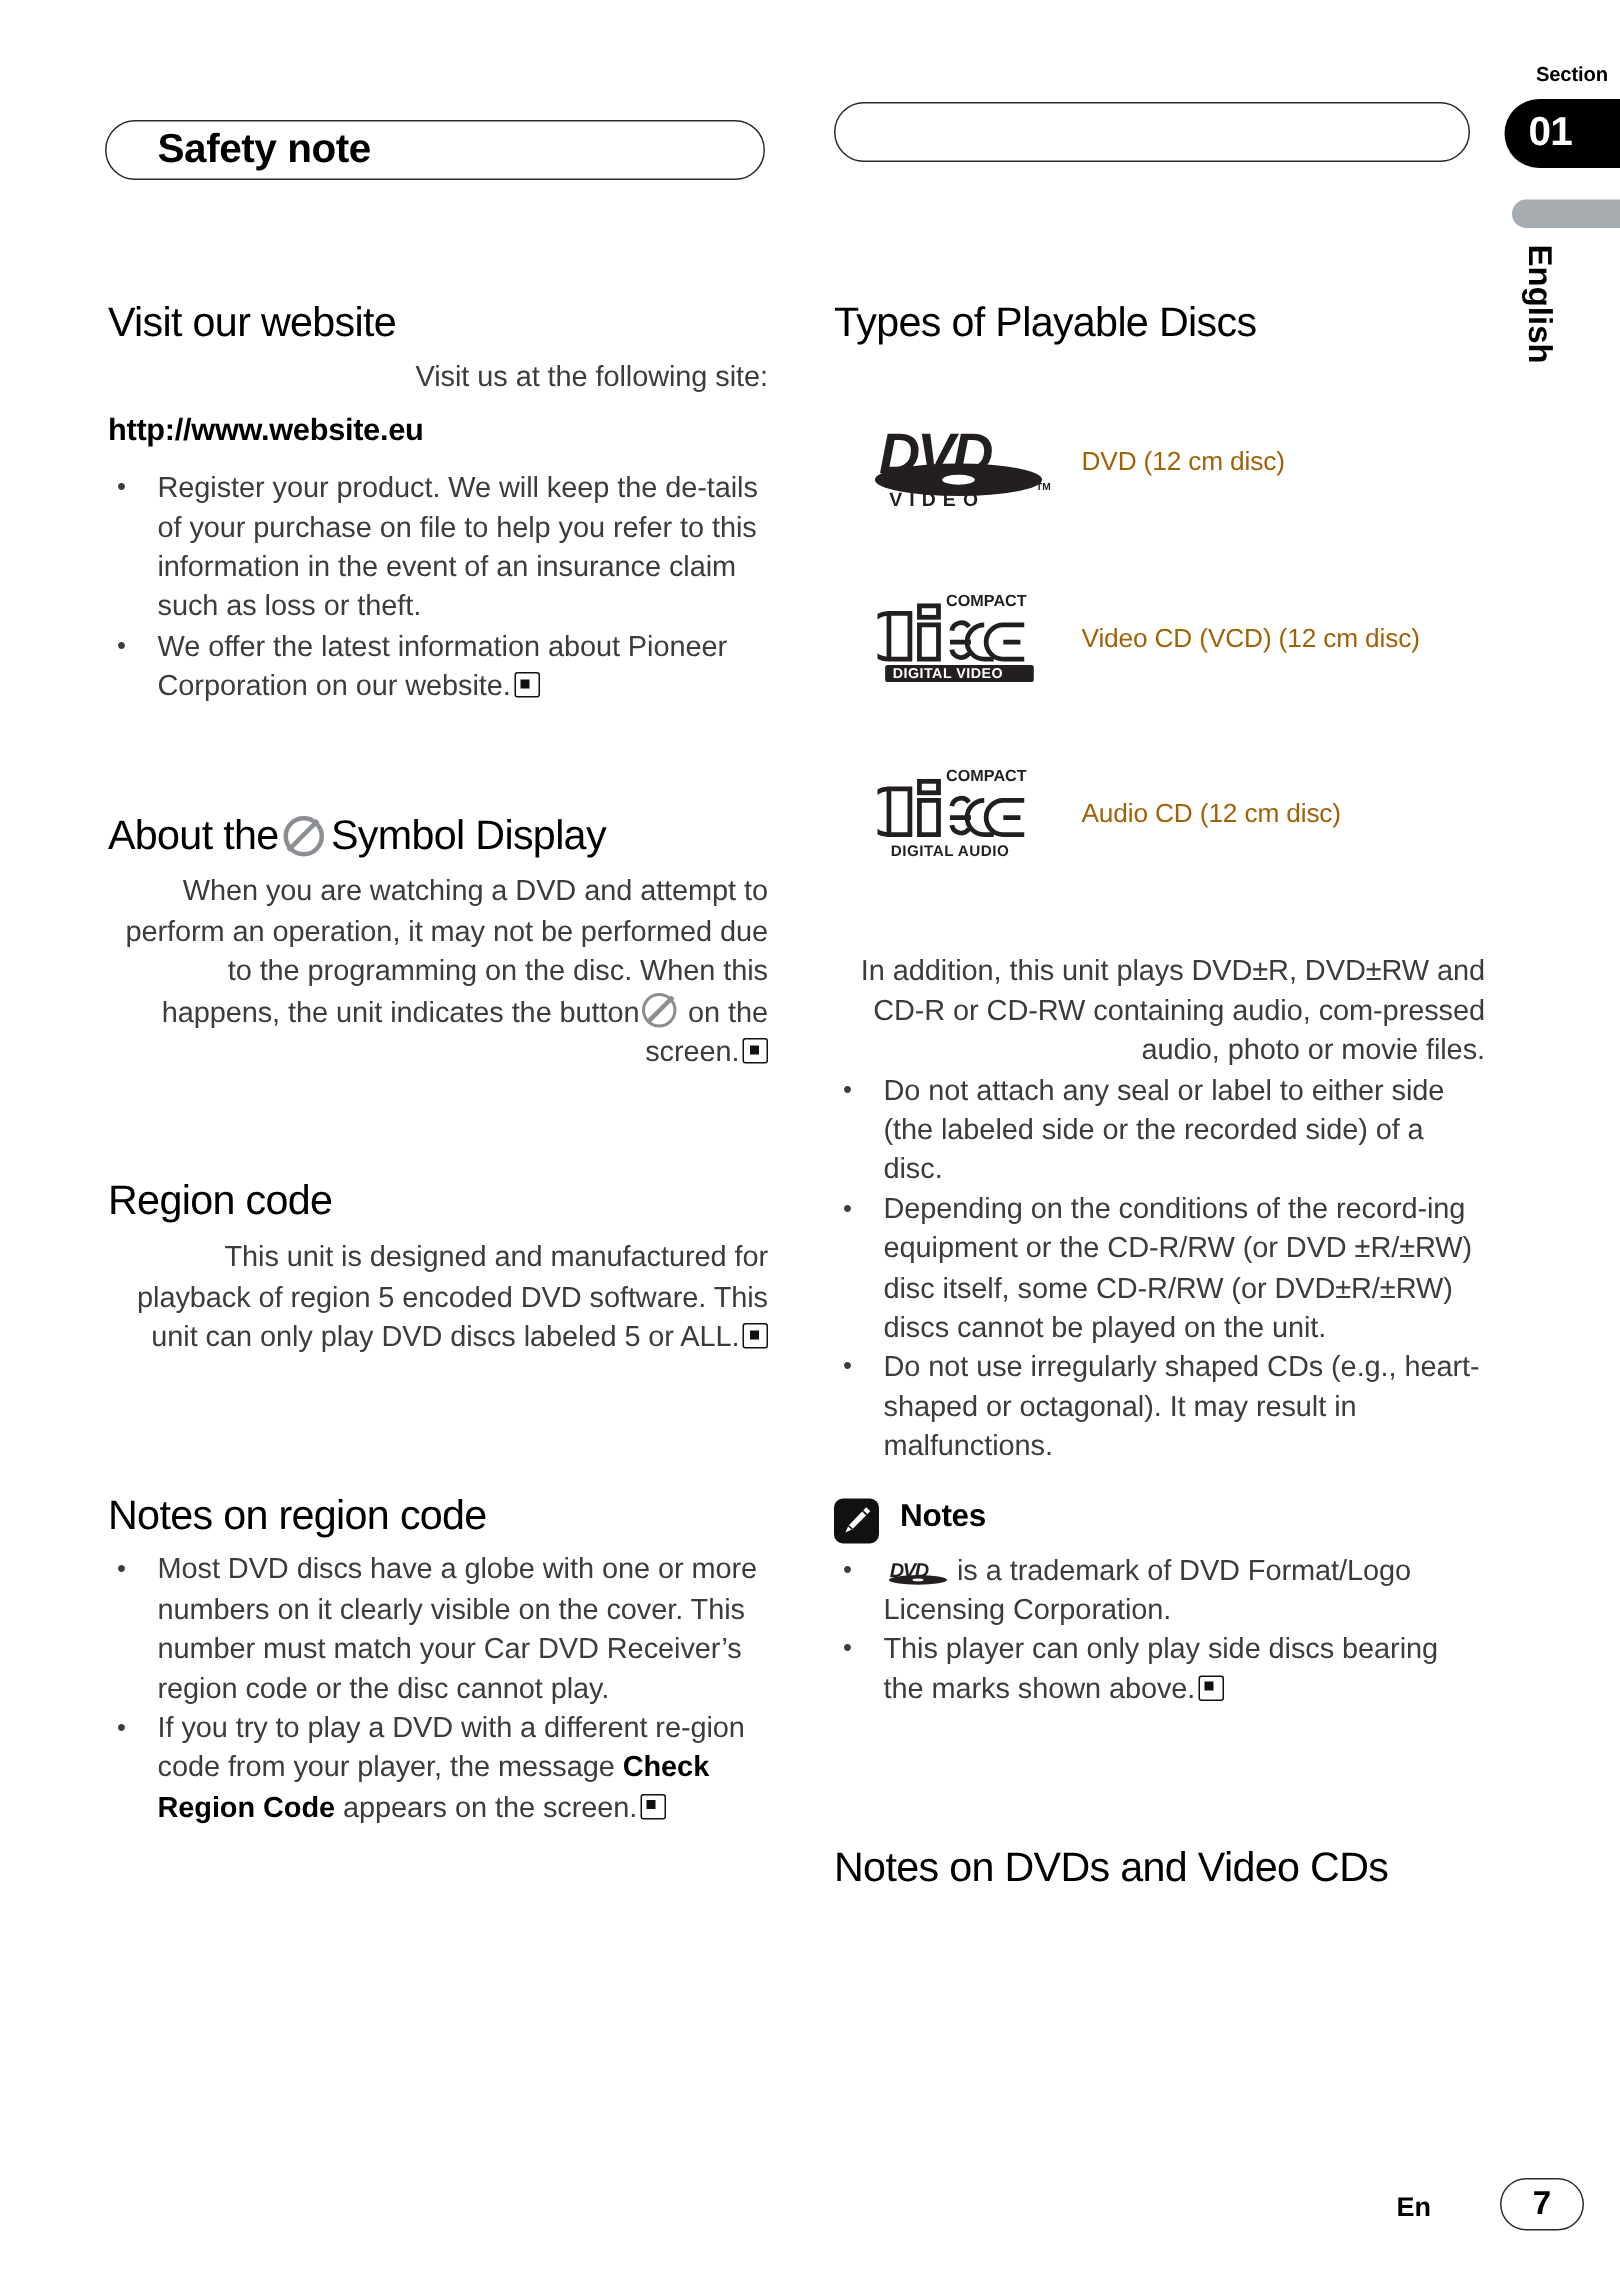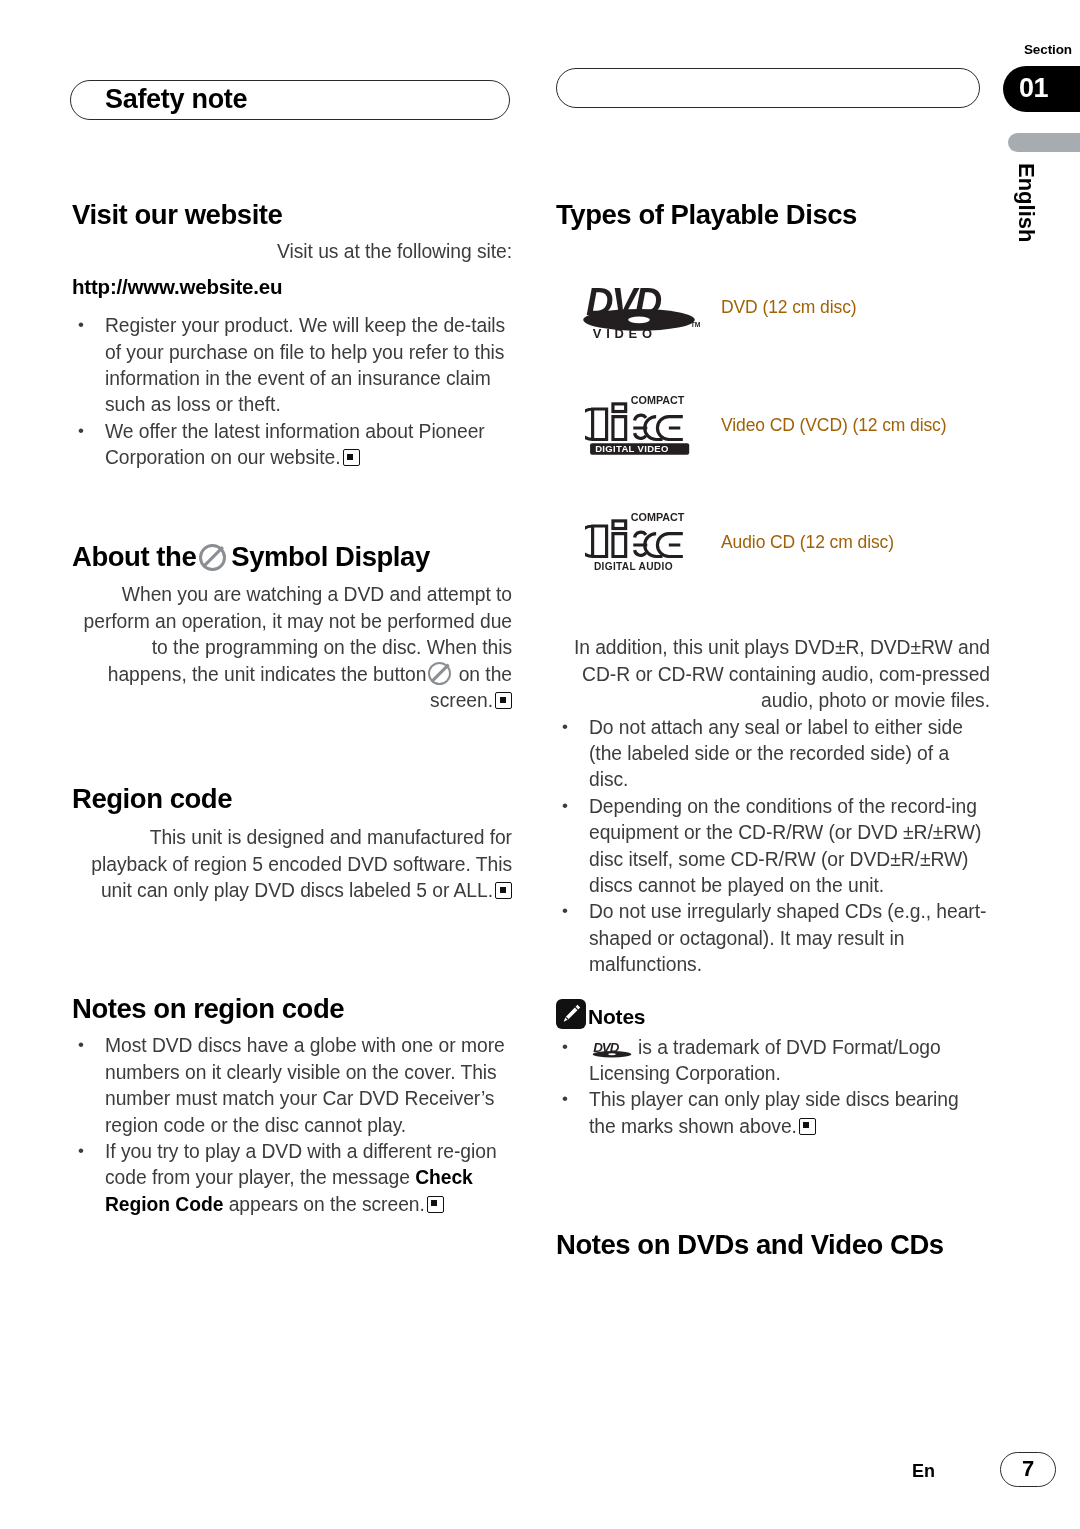--- a/index.html
+++ b/index.html
@@ -97,21 +97,21 @@
   .col {
     position: absolute;
     top: 200px;
   }
   #col-left  { left: 72px;  width: 440px; }
   #col-right { left: 556px; width: 434px; }
 
   h2.sec-head {
     margin: 0;
     font-size: 27.5px;
-    font-weight: bold;
+    font-weight: normal;
     letter-spacing: -0.45px;
     color: #000;
     line-height: 1.12;
   }
   p.body, ul.bullets {
     margin: 0;
     font-size: 19.3px;
     line-height: 26.4px;
     color: #3c3c3c;
     letter-spacing: -0.05px;
@@ -228,22 +228,22 @@
   .dvdvideo { width: 136px; }
   .dvdvideo svg { display: block; width: 136px; height: auto; }
 
   
   .cdlogo { width: 108px; }
   .cdlogo svg { display: block; width: 108px; height: auto; }
 
   
   .notes-hd {
     display: flex;
-    align-items: flex-end;
-    gap: 2px;
+    align-items: flex-start;
+    gap: 14px;
   }
   .pencil-badge {
     width: 30px; height: 30px;
     background: #111;
     border-radius: 6px;
     flex: 0 0 30px;
     position: relative;
   }
   .pencil-badge svg { position: absolute; left: 4px; top: 4px; }
   .notes-title {
@@ -258,21 +258,21 @@
     display: inline-block;
     width: 46px;
     vertical-align: -4px;
     margin-right: 3px;
   }
   .dvd-inline svg { display: block; width: 46px; height: auto; }
 
   
   #footer-en {
     position: absolute;
-    left: 912px;
+    left: 931px;
     top: 1461px;
     font-size: 18px;
     font-weight: bold;
     color: #000;
   }
   #footer-page {
     position: absolute;
     box-sizing: border-box;
     left: 1000px;
     top: 1452px;

